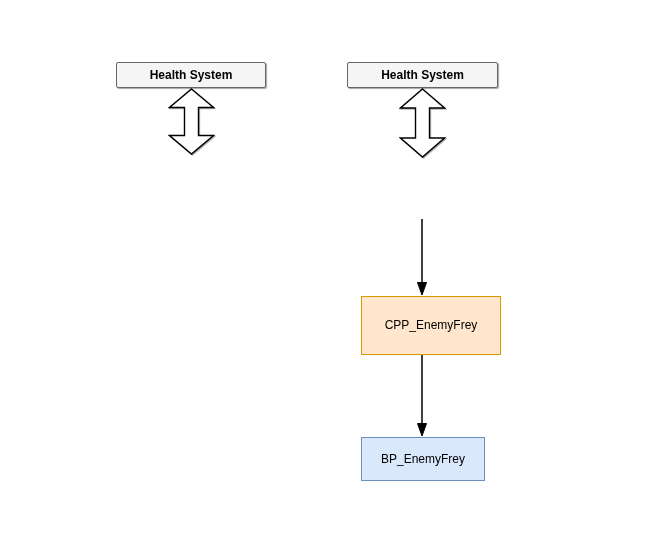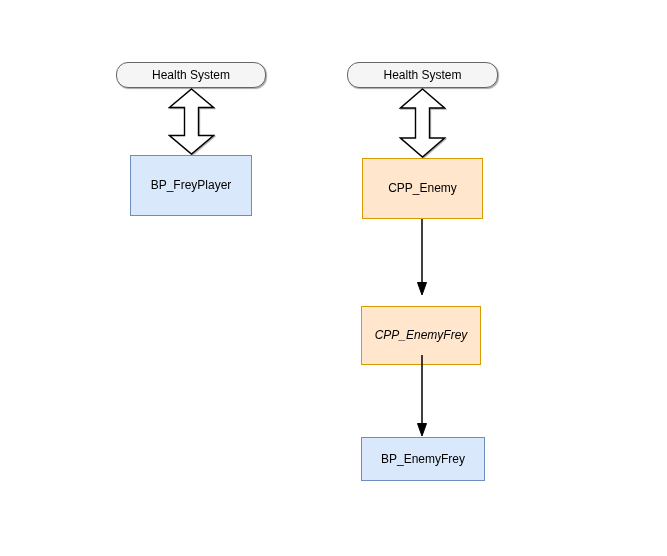--- a/index.html
+++ b/index.html
@@ -22,22 +22,22 @@
     justify-content: center;
     box-sizing: border-box;
     font-size: 12px;
     color: #000000;
     text-align: center;
     line-height: 1.2;
   }
   .header-node {
     background: #f5f5f5;
     border: 1px solid #666666;
-    border-radius: 12px;
-    font-weight: normal;
+    border-radius: 2px;
+    font-weight: bold;
     box-shadow: 1px 1px 1px rgba(0,0,0,0.35);
   }
   .blue-node {
     background: #dae8fc;
     border: 1px solid #6c8ebf;
   }
   .orange-node {
     background: #ffe6cc;
     border: 1px solid #d79b00;
   }
@@ -46,21 +46,21 @@
   }
   .double-arrow-svg {
     filter: drop-shadow(1px 1px 0.5px rgba(0,0,0,0.3));
   }
 
   
   #hs-left        { left: 116px; top:  62px; width: 150px; height: 26px; }
   #hs-right       { left: 347px; top:  62px; width: 151px; height: 26px; }
   #bp-freyplayer  { left: 130px; top: 155px; width: 122px; height: 61px; }
   #cpp-enemy      { left: 362px; top: 158px; width: 121px; height: 61px; }
-  #cpp-enemyfrey  { left: 361px; top: 306px; width: 120px; height: 59px; font-style: italic; }
+  #cpp-enemyfrey  { left: 361px; top: 296px; width: 140px; height: 59px; }
   #bp-enemyfrey   { left: 361px; top: 437px; width: 124px; height: 44px; }
 
   #da-left  { left: 168px; top: 88px; width: 47px; height: 67px; }
   #da-right { left: 399px; top: 88px; width: 47px; height: 70px; }
 
   #conn-1 { left: 415px; top: 219px; width: 14px; height: 77px; }
   #conn-2 { left: 415px; top: 355px; width: 14px; height: 82px; }
 </style>
 </head>
 <body>
@@ -68,35 +68,29 @@
 <div class="canvas">
 
   <div class="node header-node" id="hs-left">
     <span>Health System</span>
   </div>
 
   <svg class="shape double-arrow-svg" id="da-left" viewBox="0 0 47 67">
     <polygon points="23.5,1 45.5,19.5 30.5,19.5 30.5,47.5 45.5,47.5 23.5,66 1.5,47.5 16.5,47.5 16.5,19.5 1.5,19.5" fill="#ffffff" stroke="#000000" stroke-width="1.4" stroke-linejoin="miter"></polygon>
   </svg>
 
-  <div class="node blue-node" id="bp-freyplayer">
-    <span>BP_FreyPlayer</span>
-  </div>
 
   <div class="node header-node" id="hs-right">
     <span>Health System</span>
   </div>
 
   <svg class="shape double-arrow-svg" id="da-right" viewBox="0 0 47 70">
     <polygon points="23.5,1 45.5,20 30.5,20 30.5,50 45.5,50 23.5,69 1.5,50 16.5,50 16.5,20 1.5,20" fill="#ffffff" stroke="#000000" stroke-width="1.4" stroke-linejoin="miter"></polygon>
   </svg>
 
-  <div class="node orange-node" id="cpp-enemy">
-    <span>CPP_Enemy</span>
-  </div>
 
   <svg class="shape" id="conn-1" viewBox="0 0 14 77">
     <line x1="7" y1="0" x2="7" y2="64" stroke="#000000" stroke-width="1.5"></line>
     <polygon points="7,76 2.5,63.5 11.5,63.5" fill="#000000" stroke="#000000" stroke-width="1"></polygon>
   </svg>
 
   <div class="node orange-node" id="cpp-enemyfrey">
     <span>CPP_EnemyFrey</span>
   </div>
 

